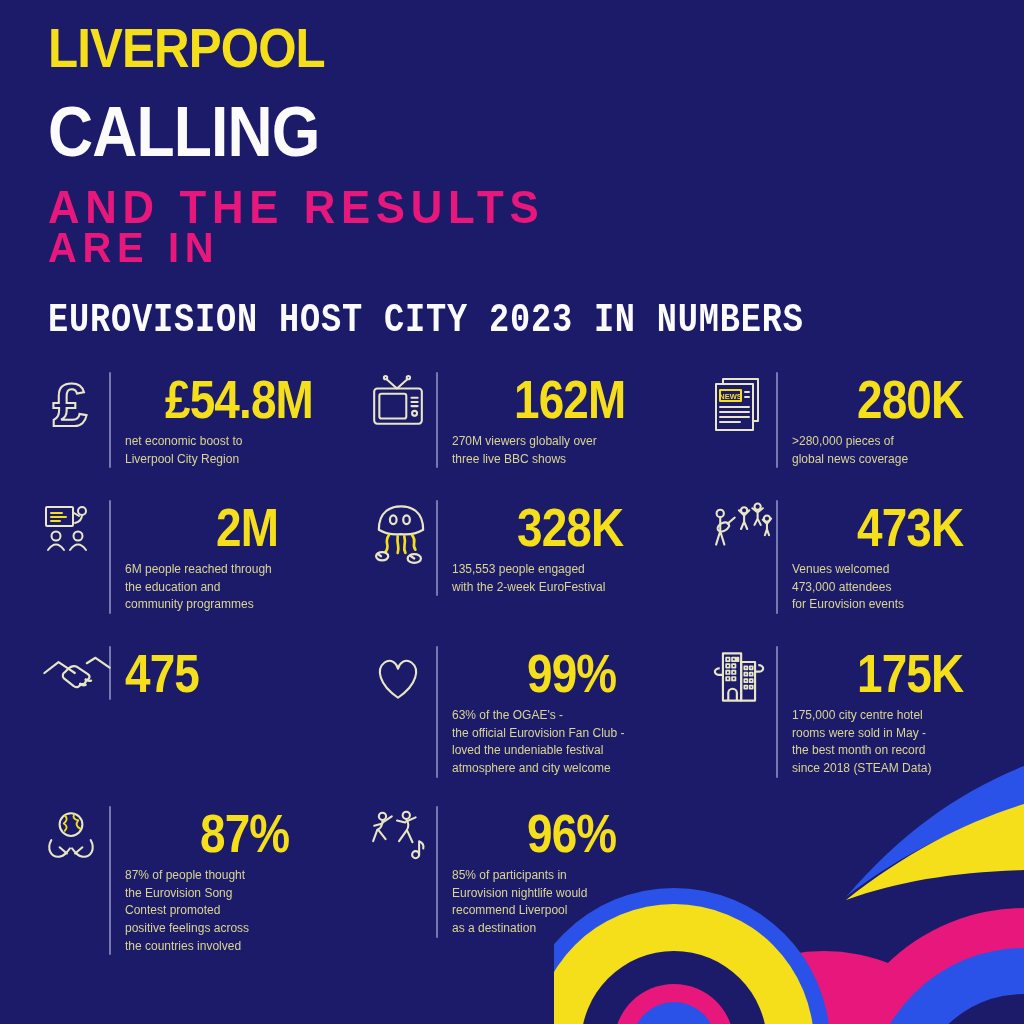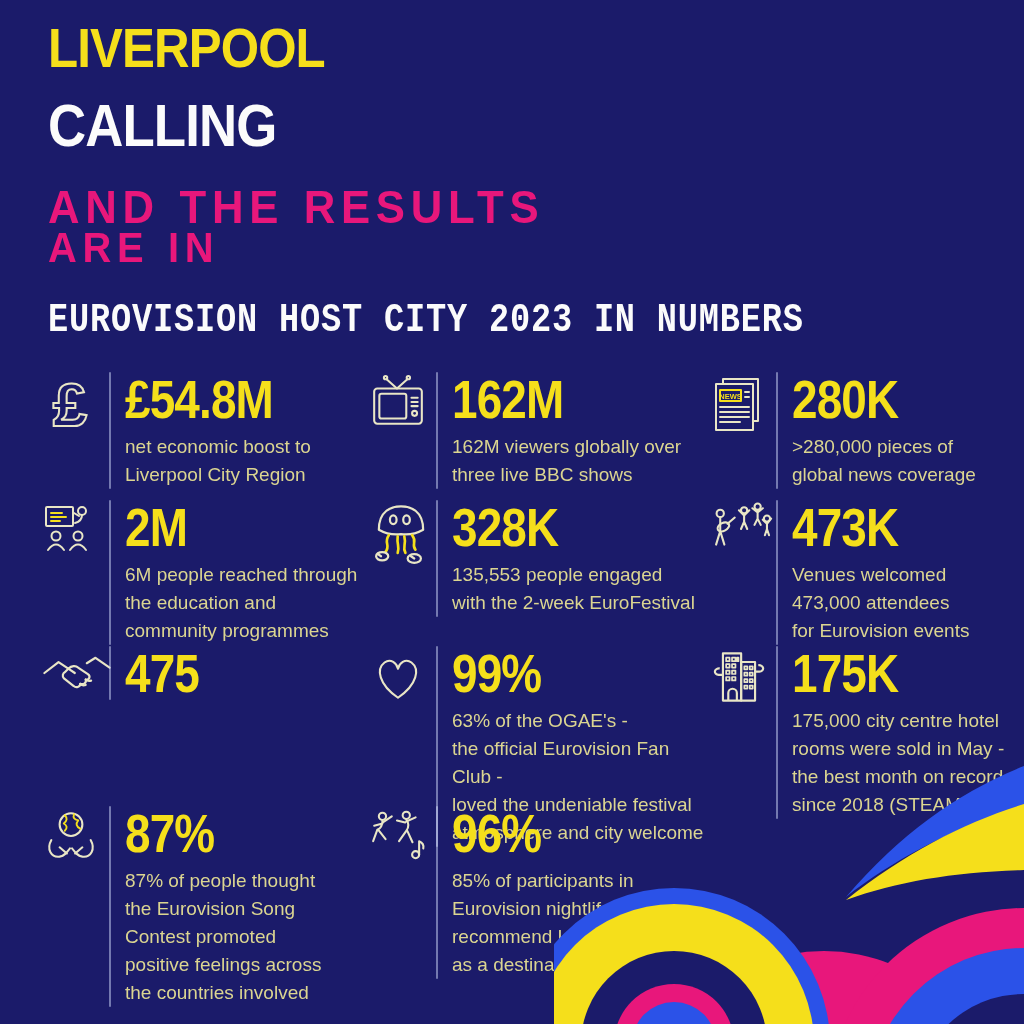--- a/index.html
+++ b/index.html
@@ -5,46 +5,46 @@
   html,body { margin:0; padding:0; background:#0d0d33; }
   .canvas {
     position:relative; width:1024px; height:1024px; overflow:hidden;
     background:var(--bg,#1B1B6A);
     font-family:"Liberation Sans", sans-serif;
   }
   .condensed { display:inline-block; transform-origin:0 0; white-space:nowrap; }
 
   .title-line { position:absolute; left:48px; font-weight:bold; line-height:1; }
   .t1 { top:20px;  font-size:56px; color:var(--yellow); }
-  .t2 { top:96px;  font-size:60px; color:var(--white); }
+  .t2 { top:96px;  font-size:71px; color:var(--white); }
   .t1 .condensed, .t2 .condensed { transform:scaleX(0.88); letter-spacing:-1px; }
   .sub1 { top:184px; font-size:46px; color:var(--pink);text-align:center; }
   .sub2 { top:227px; font-size:42px; color:var(--pink); }
   .sub1 .condensed, .sub2 .condensed { transform:scaleX(0.95); letter-spacing:6px; word-spacing:2px; }
   .section-h { top:300px; font-size:41px; color:var(--white);font-family:Liberation Mono, monospace; }
   .section-h .condensed { transform:scaleX(0.82); letter-spacing:1px; }
 
   .grid {
     position:absolute; left:42px; top:372px; width:960px;
     display:grid;
     grid-template-columns:327px 340px 293px;
     grid-template-rows:128px 146px 160px auto;
   }
   .stat { display:flex; align-items:stretch; align-self:start; }
   .icon-box { flex:0 0 56px; width:56px; margin:2px 11px 0 0; }
   .icon-box svg { display:block; }
   .vline { flex:0 0 2px; width:2px; background:rgba(206,215,245,0.5); border-radius:1px; margin-right:14px; }
-  .stat-text { display:flex; flex-direction:column; }
+  .stat-text { display:flex; flex-direction:column;align-items:center; }
   .num {
     font-size:54px; font-weight:bold; line-height:1.0; color:var(--yellow);
     display:inline-block; transform:scaleX(0.85); transform-origin:0 0; letter-spacing:-1px;
   }
   .desc {
     margin-top:7px; width:255px;
-    font-size:19px; line-height:1.47; color:var(--desc);
+    font-size:12px; line-height:1.47; color:var(--desc);
     white-space:pre-line;
   }
 
   .arcs { position:absolute; right:0; bottom:0; }
 </style>
 </head>
 <body>
 
 <div class="canvas">
 
@@ -78,21 +78,21 @@
           <path d="M17,5 L27,14 M37,5 L27,14"></path>
           <rect x="5" y="14" width="46" height="34" rx="3"></rect>
           <rect x="10" y="19" width="26" height="24" rx="2"></rect>
           <path d="M41,23 h6 M41,27 h6 M41,31 h6"></path>
           <circle cx="44" cy="38" r="2.4"></circle>
         </svg>
       </div>
       <div class="vline"></div>
       <div class="stat-text">
         <span class="num">162M</span>
-        <span class="desc">162M viewers globally over
+        <span class="desc">270M viewers globally over
 three live BBC shows</span>
       </div>
     </div>
 
     <div class="stat">
       <div class="icon-box">
         <svg width="56" height="60" viewBox="0 0 56 60" fill="none" stroke="#E9E6C6" stroke-width="2" stroke-linecap="round" stroke-linejoin="round">
           <path d="M14,10 V5 h35 v42 h-5"></path>
           <rect x="7" y="10" width="37" height="46"></rect>
           <rect x="11" y="16" width="21" height="11" stroke="#F5DF1B"></rect>

